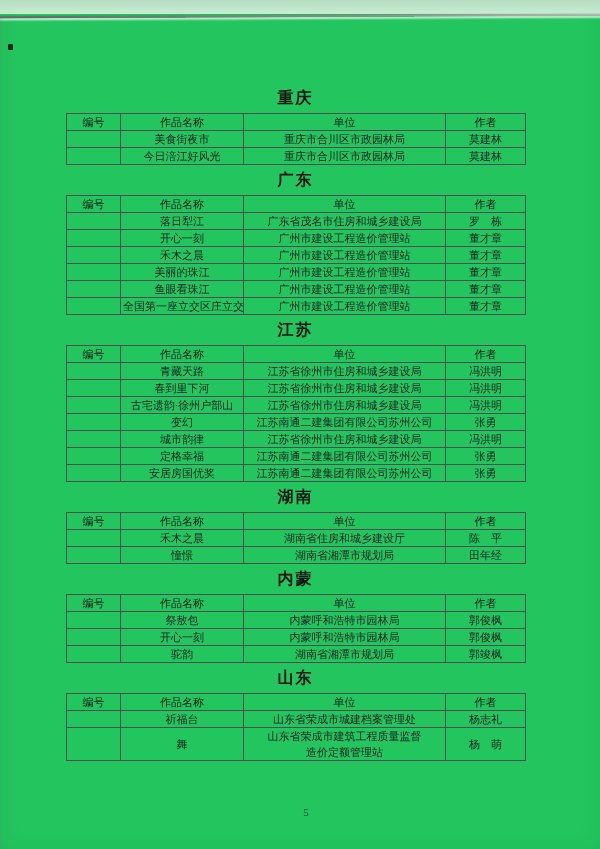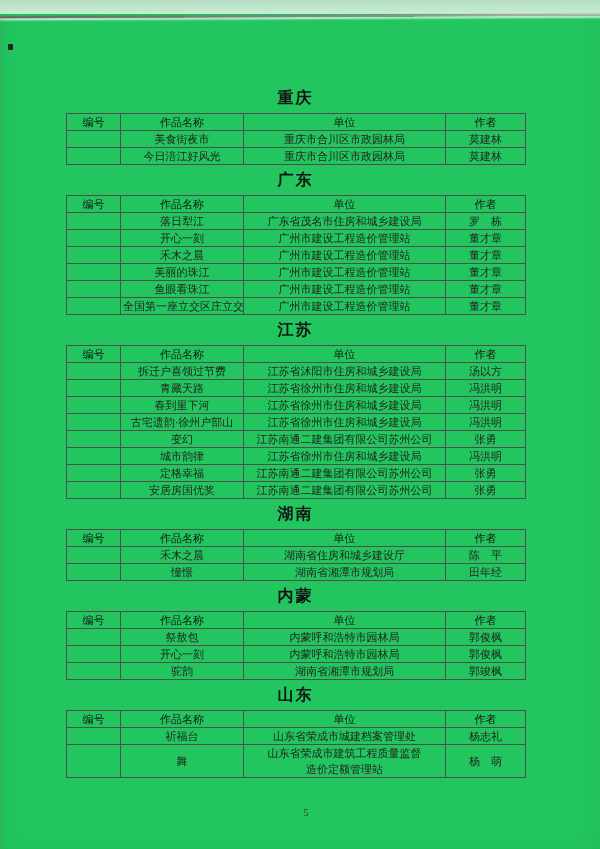--- a/index.html
+++ b/index.html
@@ -178,26 +178,20 @@
           <tr>
             <th>编号</th>
             <th>作品名称</th>
             <th>单位</th>
             <th>作者</th>
           </tr>
         </thead>
         <tbody>
           <tr>
             <td></td>
-            <td>拆迁户喜领过节费</td>
-            <td>江苏省沭阳市住房和城乡建设局</td>
-            <td>汤以方</td>
-          </tr>
-          <tr>
-            <td></td>
             <td>青藏天路</td>
             <td>江苏省徐州市住房和城乡建设局</td>
             <td>冯洪明</td>
           </tr>
           <tr>
             <td></td>
             <td>春到里下河</td>
             <td>江苏省徐州市住房和城乡建设局</td>
             <td>冯洪明</td>
           </tr>

